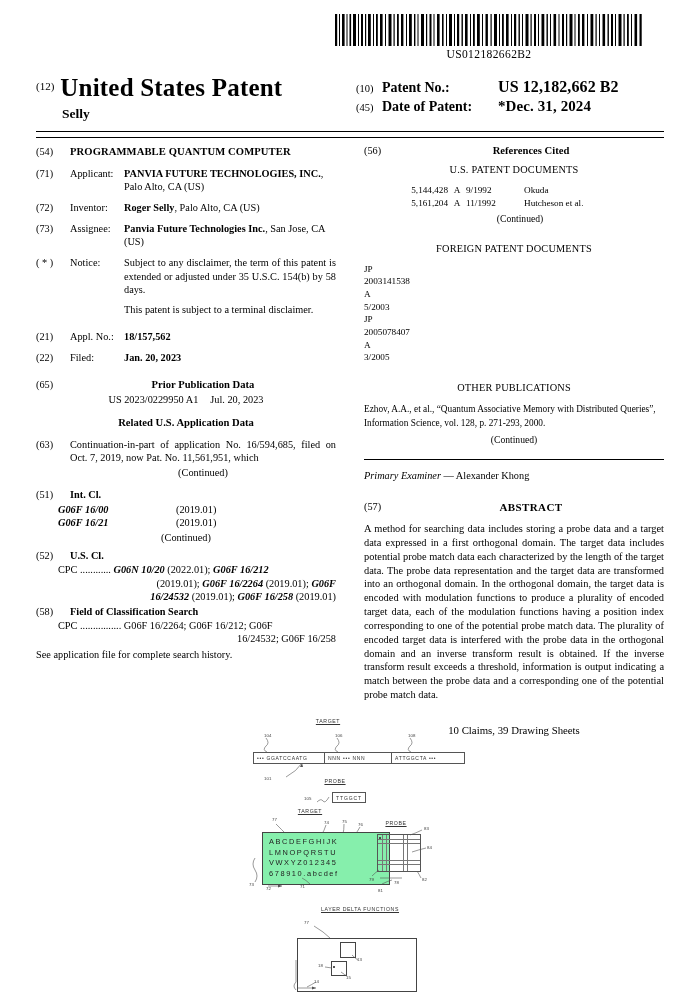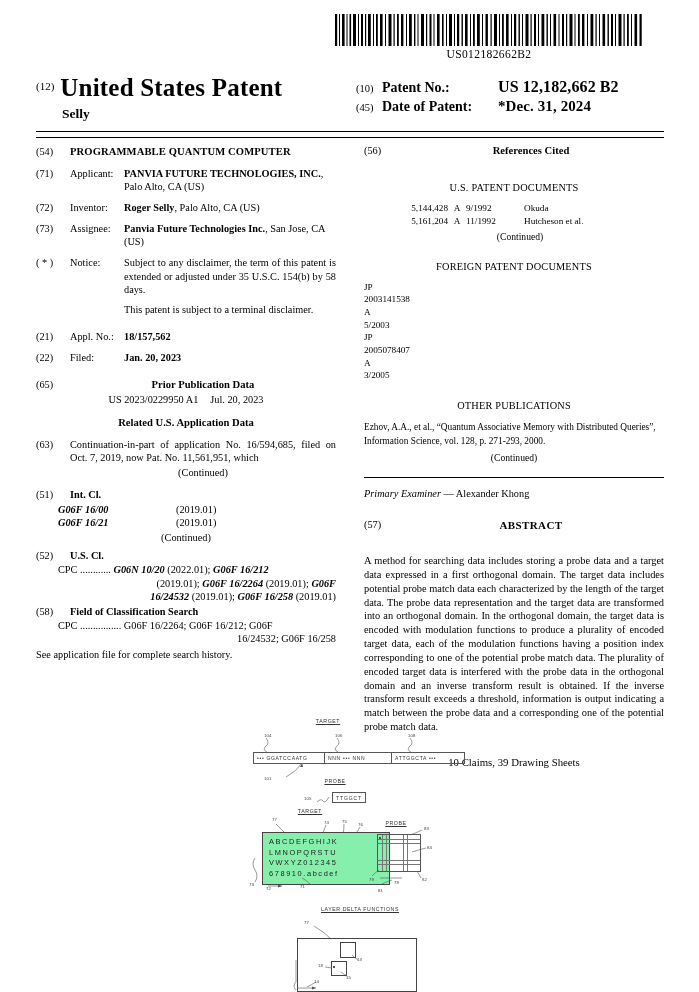--- a/index.html
+++ b/index.html
@@ -210,21 +210,21 @@
   .ref-head .code { width: 34px; flex: none; }
   .ref-head .ttl {
     flex: 1;
     text-align: center;
     font-weight: bold;
     font-size: 10.6px;
   }
   .subhead {
     text-align: center;
     font-size: 10.3px;
-    margin: 26px 0 9px 0;
+    margin: 8px 0 9px 0;
     letter-spacing: 0.2px;
   }
   .ref-table {
     font-size: 9.2px;
     line-height: 1.38;
     margin-left: 12px;
   }
   .ref-row { display: flex; }
   .ref-row .c1 { width: 72px; flex: none; }
   .ref-row .c2 { width: 18px; flex: none; }
@@ -247,21 +247,21 @@
   }
   .examiner {
     font-size: 10.3px;
     margin-top: 16px;
     border-top: 0px;
   }
   .examiner i { font-style: italic; }
   .abstract-head {
     display: flex;
     margin-top: 20px;
-    margin-bottom: 23px;
+    margin-bottom: 9px;
     font-family: Liberation Serif, serif;
   }
   .abstract-head .code { width: 34px; flex: none; font-size: 10.3px; }
   .abstract-head .ttl {
     flex: 1;
     text-align: center;
     font-weight: bold;
     font-size: 11px;
     letter-spacing: 0.4px;
   }

